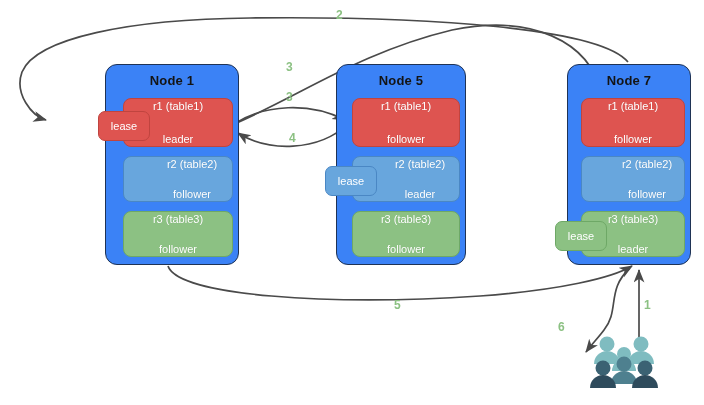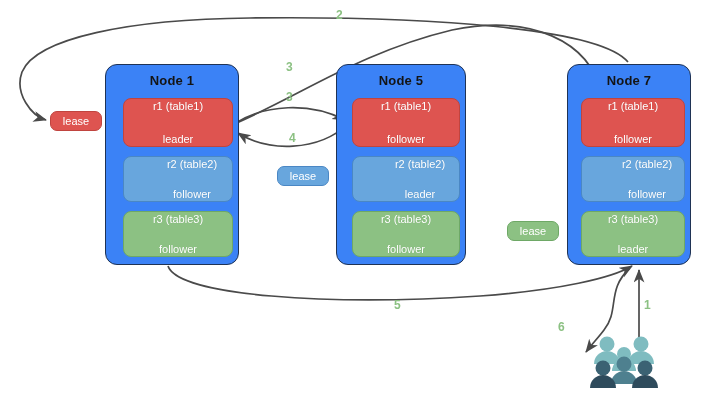--- a/index.html
+++ b/index.html
@@ -45,21 +45,22 @@
   .rep-red{background:#de5450;border:1.4px solid #c0443f;}
   .rep-blue{background:#68a6dd;border:1.4px solid #4a87c4;padding-left:28px;}
   .rep-green{background:#8cc183;border:1.4px solid #6ea866;}
   .lease{
     position:absolute;
     border-radius:7px;
     box-sizing:border-box;
     display:flex;align-items:center;justify-content:center;
     color:#ffffff;
     font-size:11px;
-    height:20px;
+    height:30px;
+    margin-left:48px;
   }
   .lease-red{background:#de5450;border:1.4px solid #c0443f;}
   .lease-blue{background:#68a6dd;border:1.4px solid #4a87c4;}
   .lease-green{background:#8cc183;border:1.4px solid #6ea866;}
   .step-label{
     position:absolute;
     font-size:12px;
     font-weight:bold;
     color:#8cc183;
     user-select:none;

